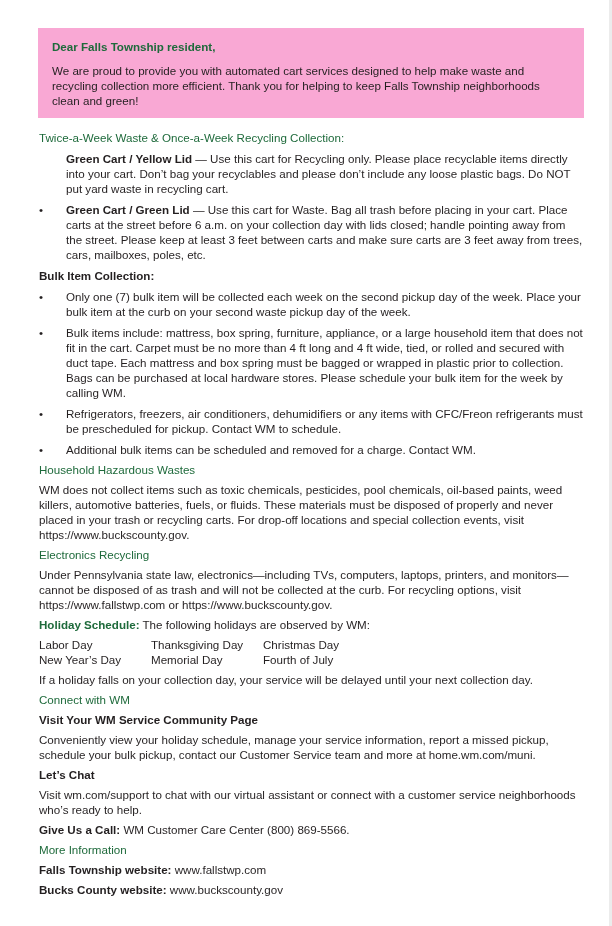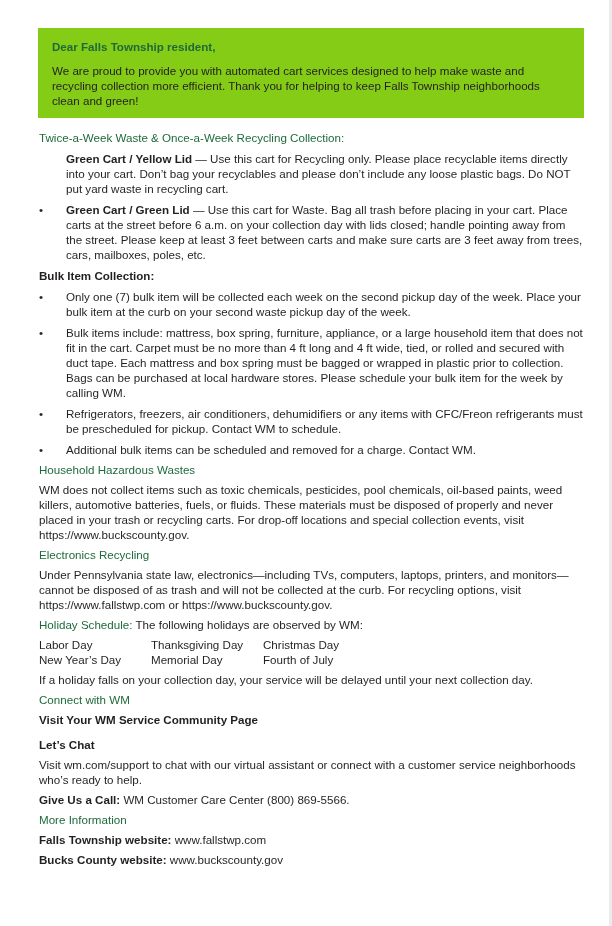--- a/index.html
+++ b/index.html
@@ -4,38 +4,38 @@
 <style>
   html, body { margin: 0; padding: 0; background: #ffffff; }
   body {
     width: 612px; height: 926px; position: relative; overflow: hidden;
     font-family: "Liberation Sans", "DejaVu Sans", sans-serif;
     color: #231f20; font-size: 11.6px; line-height: 15px;
   }
   .edge { position: absolute; top: 0; right: 0; width: 3px; height: 926px; background: #ececec; }
   .intro {
     position: absolute; left: 38px; top: 28px; width: 546px; height: 90px;
-    background: #84cc16; box-sizing: border-box; padding: 11px 14px 0 14px;
+    background: #f9a8d4; box-sizing: border-box; padding: 11px 14px 0 14px;
   }
   .intro .greet { color: #1e6a3b; font-weight: bold; font-size: 11.6px; margin-bottom: 9px; }
   .intro p { margin: 0; }
   .content { position: absolute; left: 39px; top: 130px; width: 545px; }
   .h { color: #1e6a3b; font-weight: normal; margin: 0; }
   .hb { color: #231f20; font-weight: bold; margin: 0; }
   p { margin: 0; }
   ul { list-style: none; margin: 0; padding: 0; }
   li { position: relative; padding-left: 27px; }
   li .bullet { position: absolute; left: 0; top: 0; }
   .gap5 { height: 5px; }
   .gap6 { height: 6px; }
   table.hol { border-collapse: collapse; }
   table.hol td { padding: 0; vertical-align: top; }
   .c1 { width: 112px; } .c2 { width: 112px; }
   b { font-weight: bold; }
-  .green { color: #1e6a3b; font-weight: normal; }
+  .green { color: #1e6a3b; font-weight: bold; }
 </style>
 </head>
 <body>
 
 <div class="edge"></div>
 
 <div class="intro">
   <div class="greet">Dear Falls Township resident,</div>
   <p>We are proud to provide you with automated cart services designed to help make waste and recycling collection more efficient. Thank you for helping to keep Falls Township neighborhoods clean and green!</p>
 </div>
@@ -96,20 +96,21 @@
   </tbody>
     </table>
   <div class="gap5"></div>
   <p>If a holiday falls on your collection day, your service will be delayed until your next collection day.</p>
   <div class="gap5"></div>
 
   <p class="h">Connect with WM</p>
   <div class="gap5"></div>
   <p class="hb">Visit Your WM Service Community Page</p>
   <div class="gap5"></div>
+  <p>Conveniently view your holiday schedule, manage your service information, report a missed pickup, schedule your bulk pickup, contact our Customer Service team and more at home.wm.com/muni.</p>
   <div class="gap5"></div>
   <p class="hb">Let’s Chat</p>
   <div class="gap5"></div>
   <p>Visit wm.com/support to chat with our virtual assistant or connect with a customer service neighborhoods who’s ready to help.</p>
   <div class="gap5"></div>
   <p><b>Give Us a Call:</b><span> WM Customer Care Center (800) 869-5566.</span></p>
   <div class="gap5"></div>
 
   <p class="h">More Information</p>
   <div class="gap5"></div>

